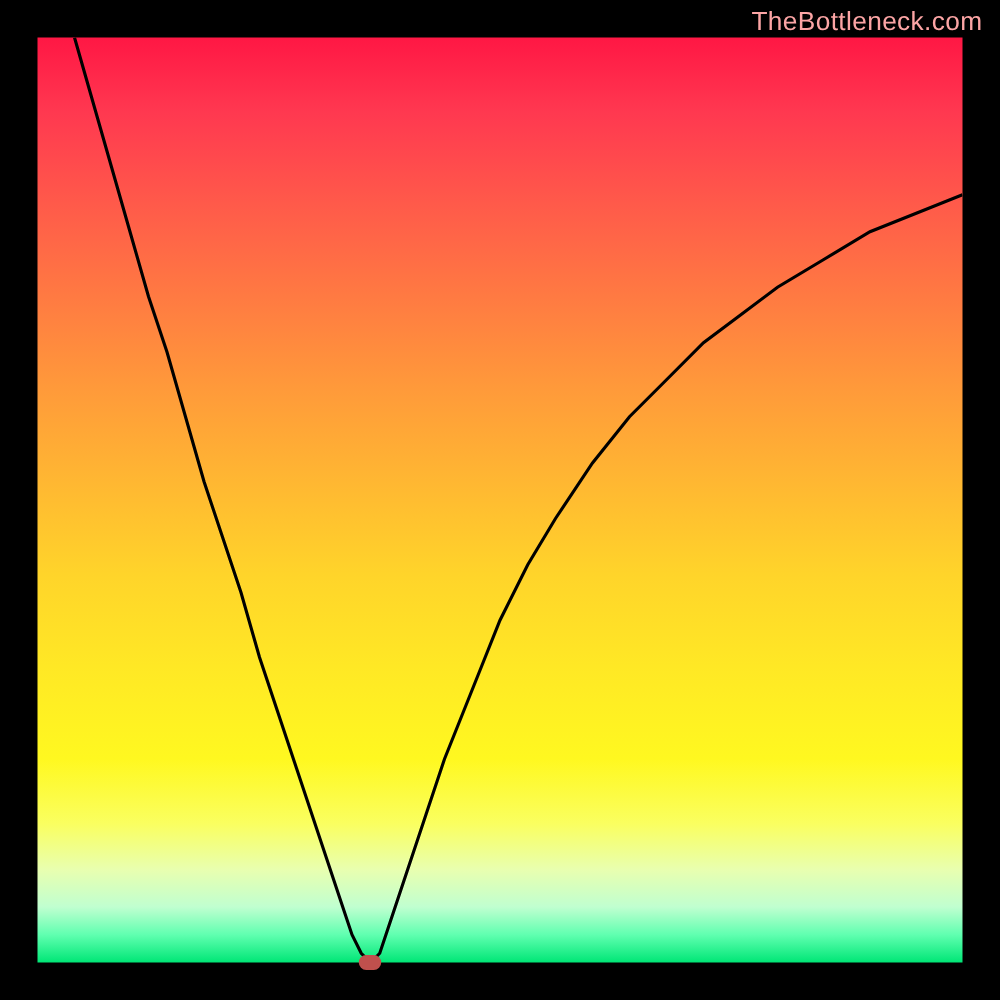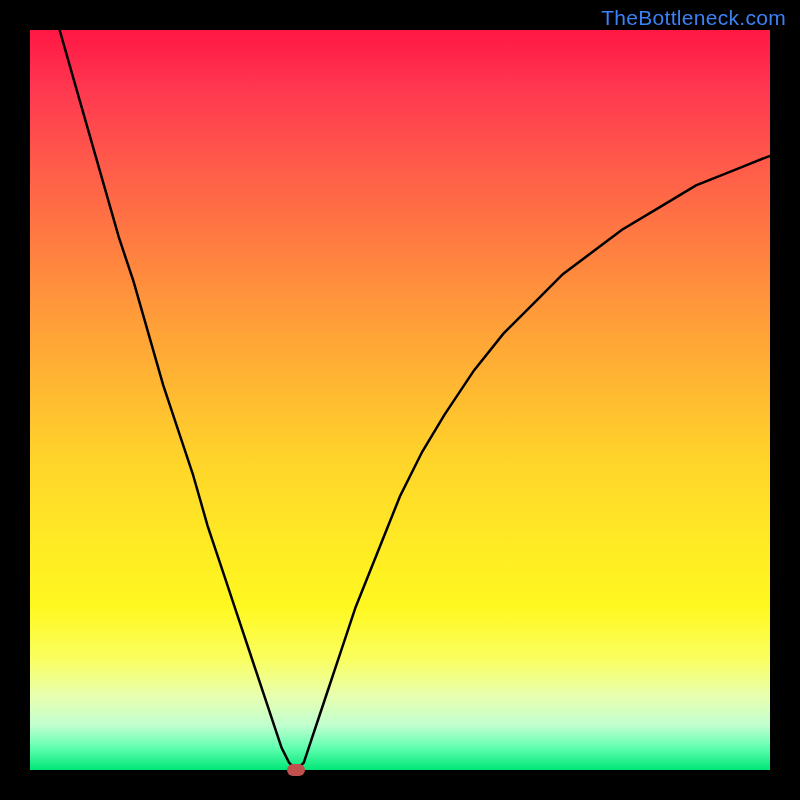--- a/index.html
+++ b/index.html
@@ -31,21 +31,21 @@
       #e8ffb0 90%,
       #c0ffd0 94%,
       #60ffb0 97%,
       #00e676 100%
     );
   }
   .attribution {
     position: absolute;
     top: 6px;
     right: 14px;
-    color: #3b82f6;
+    color: #fca5a5;
     font-size: 21px;
     font-weight: 500;
     letter-spacing: 0.3px;
     z-index: 10;
   }
   .curve-svg {
     position: absolute;
     left: 0;
     top: 0;
     width: 100%;

